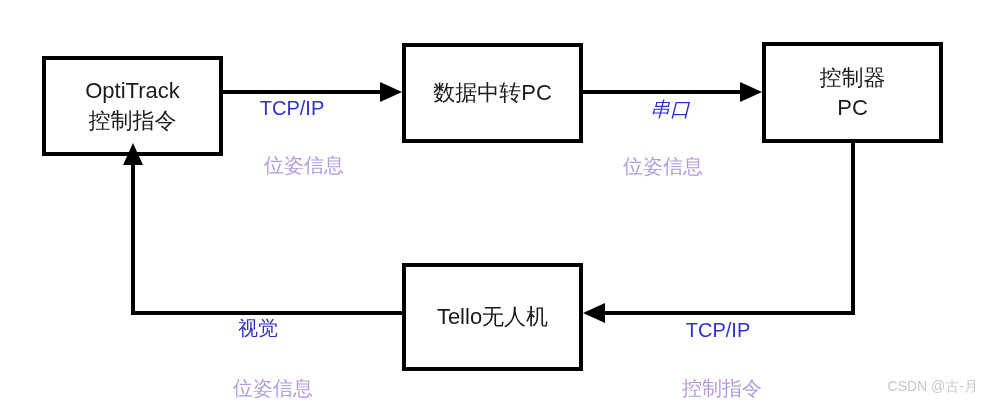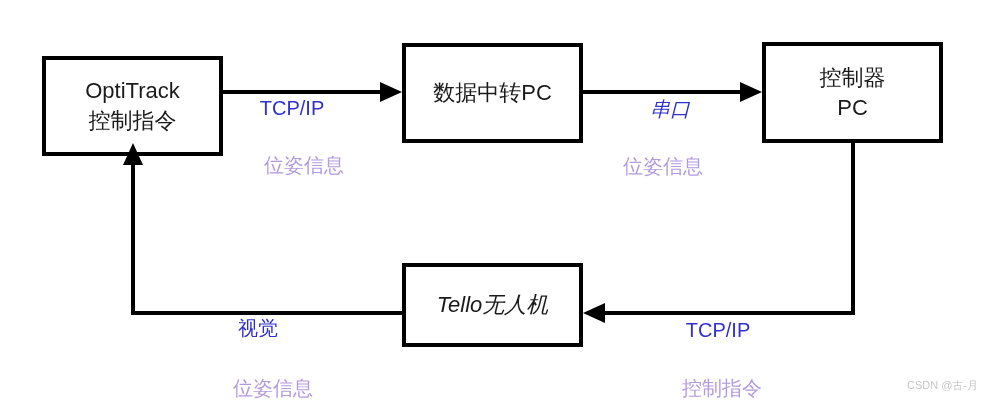--- a/index.html
+++ b/index.html
@@ -41,21 +41,21 @@
     transform:translate(-50%,-50%);
     font-size:20px;
     white-space:nowrap;
     margin-top:47px;
   }
   .proto{color:var(--protocol,#3030cc);}
   .payload{color:var(--payload,#b29ade);}
   .watermark{
     position:absolute;
     right:8px;top:378px;
-    font-size:11px;
+    font-size:14px;
     color:var(--watermark,#c8c8c8);
   }
 </style>
 </head>
 <body>
 
 <div class="canvas">
 
   <div class="node" style="left:42px;top:56px;width:181px;height:100px;">
     <span>OptiTrack</span>
@@ -64,21 +64,21 @@
 
   <div class="node" style="left:762px;top:42px;width:181px;height:101px;">
     <span>控制器</span>
     <span>PC</span>
   </div>
 
   <div class="node" style="left:402px;top:43px;width:181px;height:100px;">
     <span>数据中转PC</span>
   </div>
 
-  <div class="node" style="left:402px;top:263px;width:181px;height:84px;font-style:italic;">
+  <div class="node" style="left:402px;top:263px;width:181px;height:108px;">
     <span>Tello无人机</span>
   </div>
 
   <div class="line" style="left:223px;top:90px;width:157px;height:4px;"></div>
   <div class="arr arr-right" style="left:380px;top:82px;"></div>
   <div class="lbl proto" style="left:292px;top:61px;">TCP/IP</div>
   <div class="lbl payload" style="left:304px;top:118px;">位姿信息</div>
 
   <div class="line" style="left:583px;top:90px;width:157px;height:4px;"></div>
   <div class="arr arr-right" style="left:740px;top:82px;"></div>

